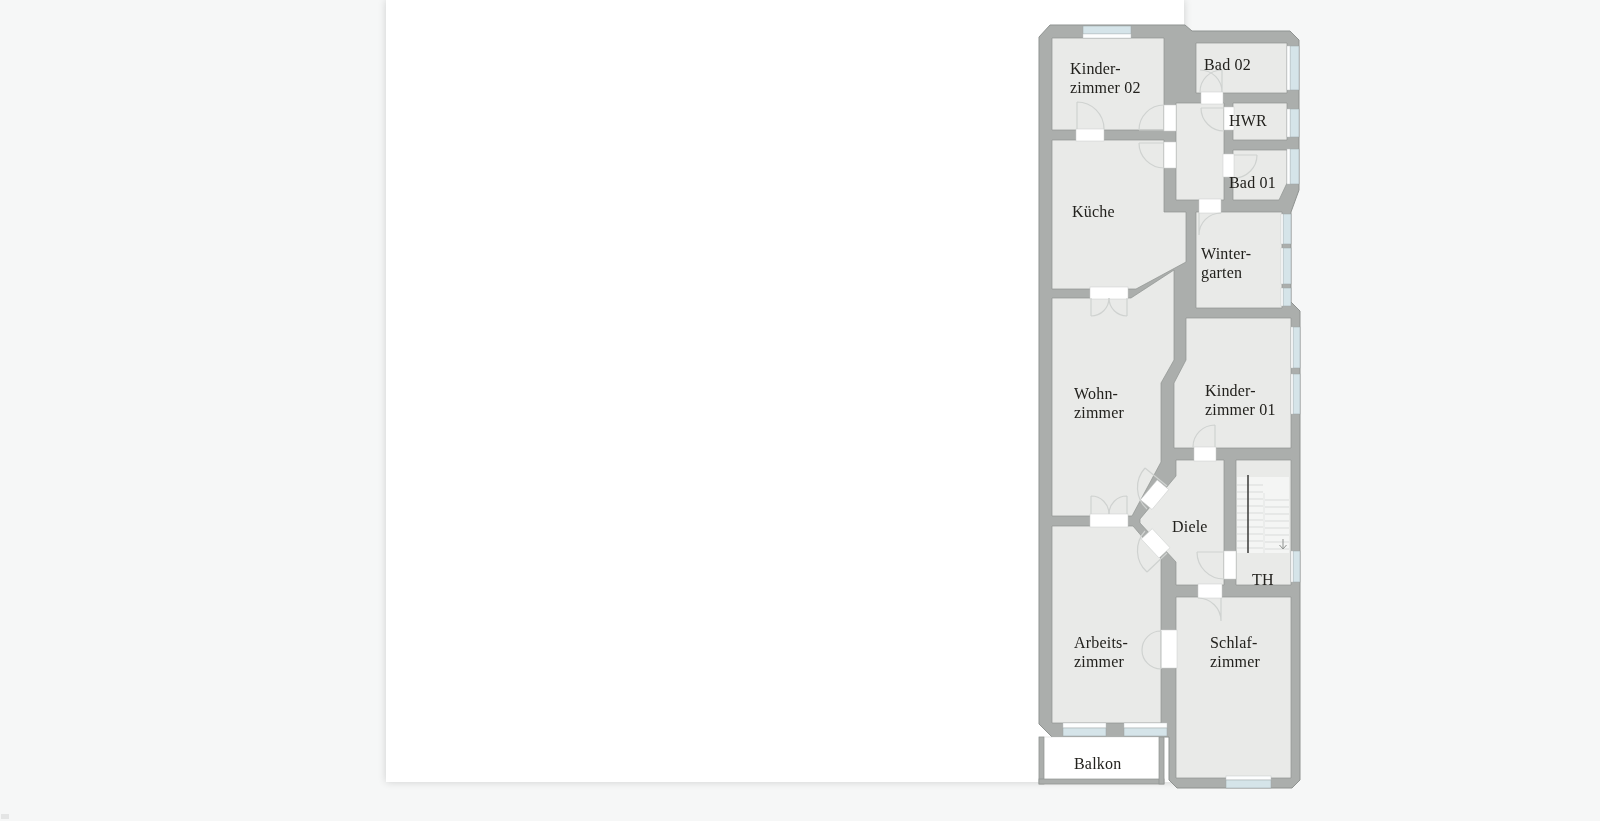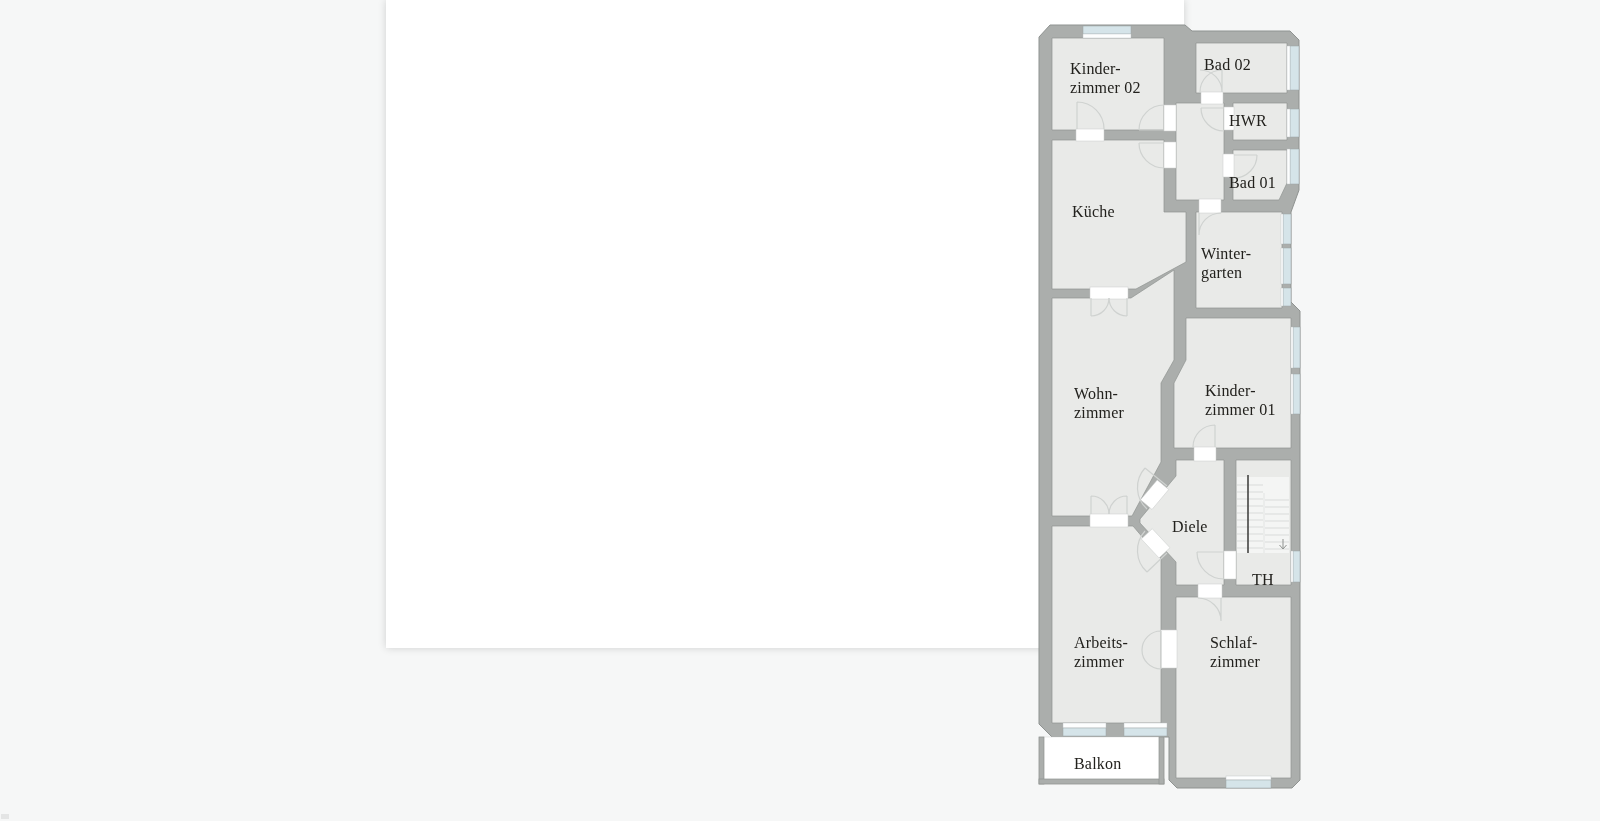--- a/index.html
+++ b/index.html
@@ -2,21 +2,21 @@
 <html style="--wall: #abaeac; --wall-outline: #8f9391; --room-fill: #e9eae8; --window-glass: #d5e4e9; --door-arc: #cfd2d0; --label-text: #22211d; --stair-rail: #454543; --page-bg: #ffffff; --surround: #f6f7f7;"><head>
 <meta charset="utf-8">
 <style>
   html,body{margin:0;padding:0;}
   body{
     width:1600px;height:821px;overflow:hidden;position:relative;
     background:var(--surround,#f6f7f7);
     font-family:"Liberation Serif","DejaVu Serif",serif;
   }
   .page{
-    position:absolute;left:386px;top:0;width:798px;height:648px;
+    position:absolute;left:386px;top:0;width:798px;height:782px;
     background:var(--page-bg,#ffffff);
     box-shadow:0 0 8px rgba(0,0,0,.16);
   }
   .plan-svg{position:absolute;left:640px;top:18px;width:290px;height:772px;}
   .wall{fill:var(--wall,#abaeac);stroke:var(--wall-outline,#8f9391);stroke-width:1;stroke-linejoin:miter;}
   .room{fill:var(--room-fill,#e9eae8);stroke:var(--wall-outline,#8f9391);stroke-width:.7;stroke-linejoin:miter;}
   .glass{fill:var(--window-glass,#d5e4e9);stroke:#9aa3a5;stroke-width:.5;}
   .glass-in{fill:#fdfefe;stroke:#b9bfc0;stroke-width:.4;}
   .doorgap{fill:#ffffff;stroke:#c9cccb;stroke-width:.5;}
   .arc{fill:none;stroke:var(--door-arc,#cfd2d0);stroke-width:1.2;}

